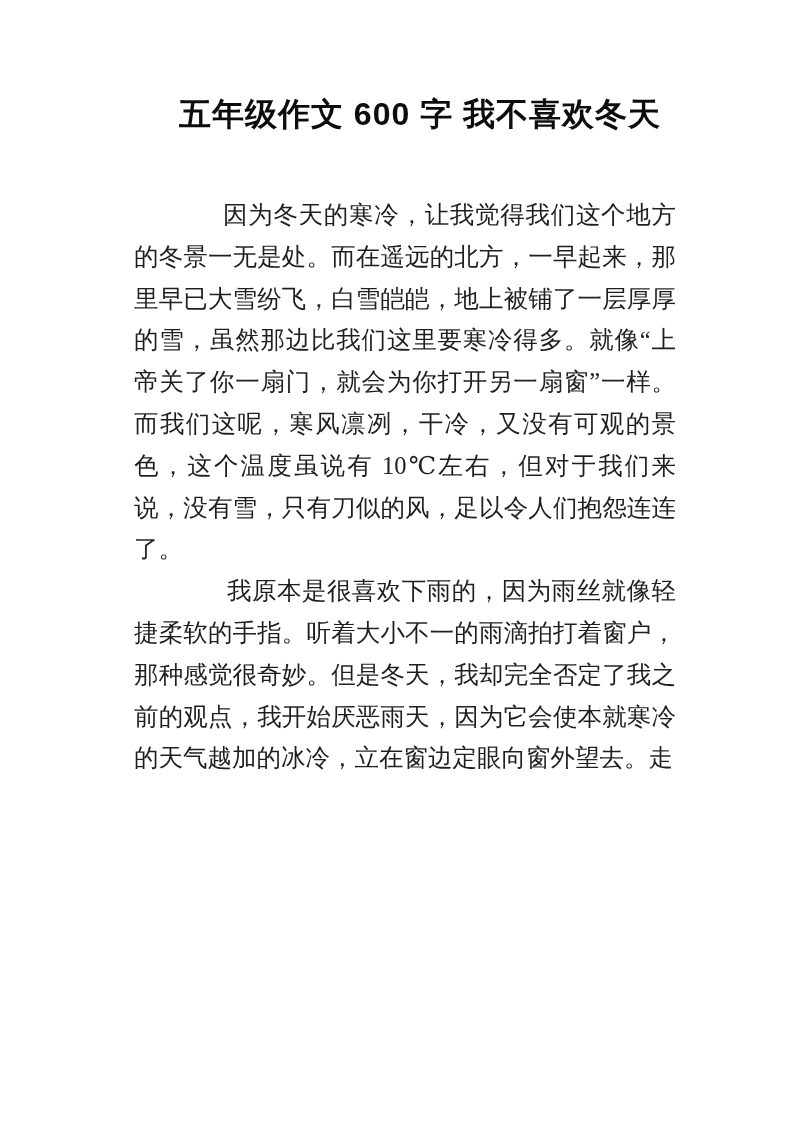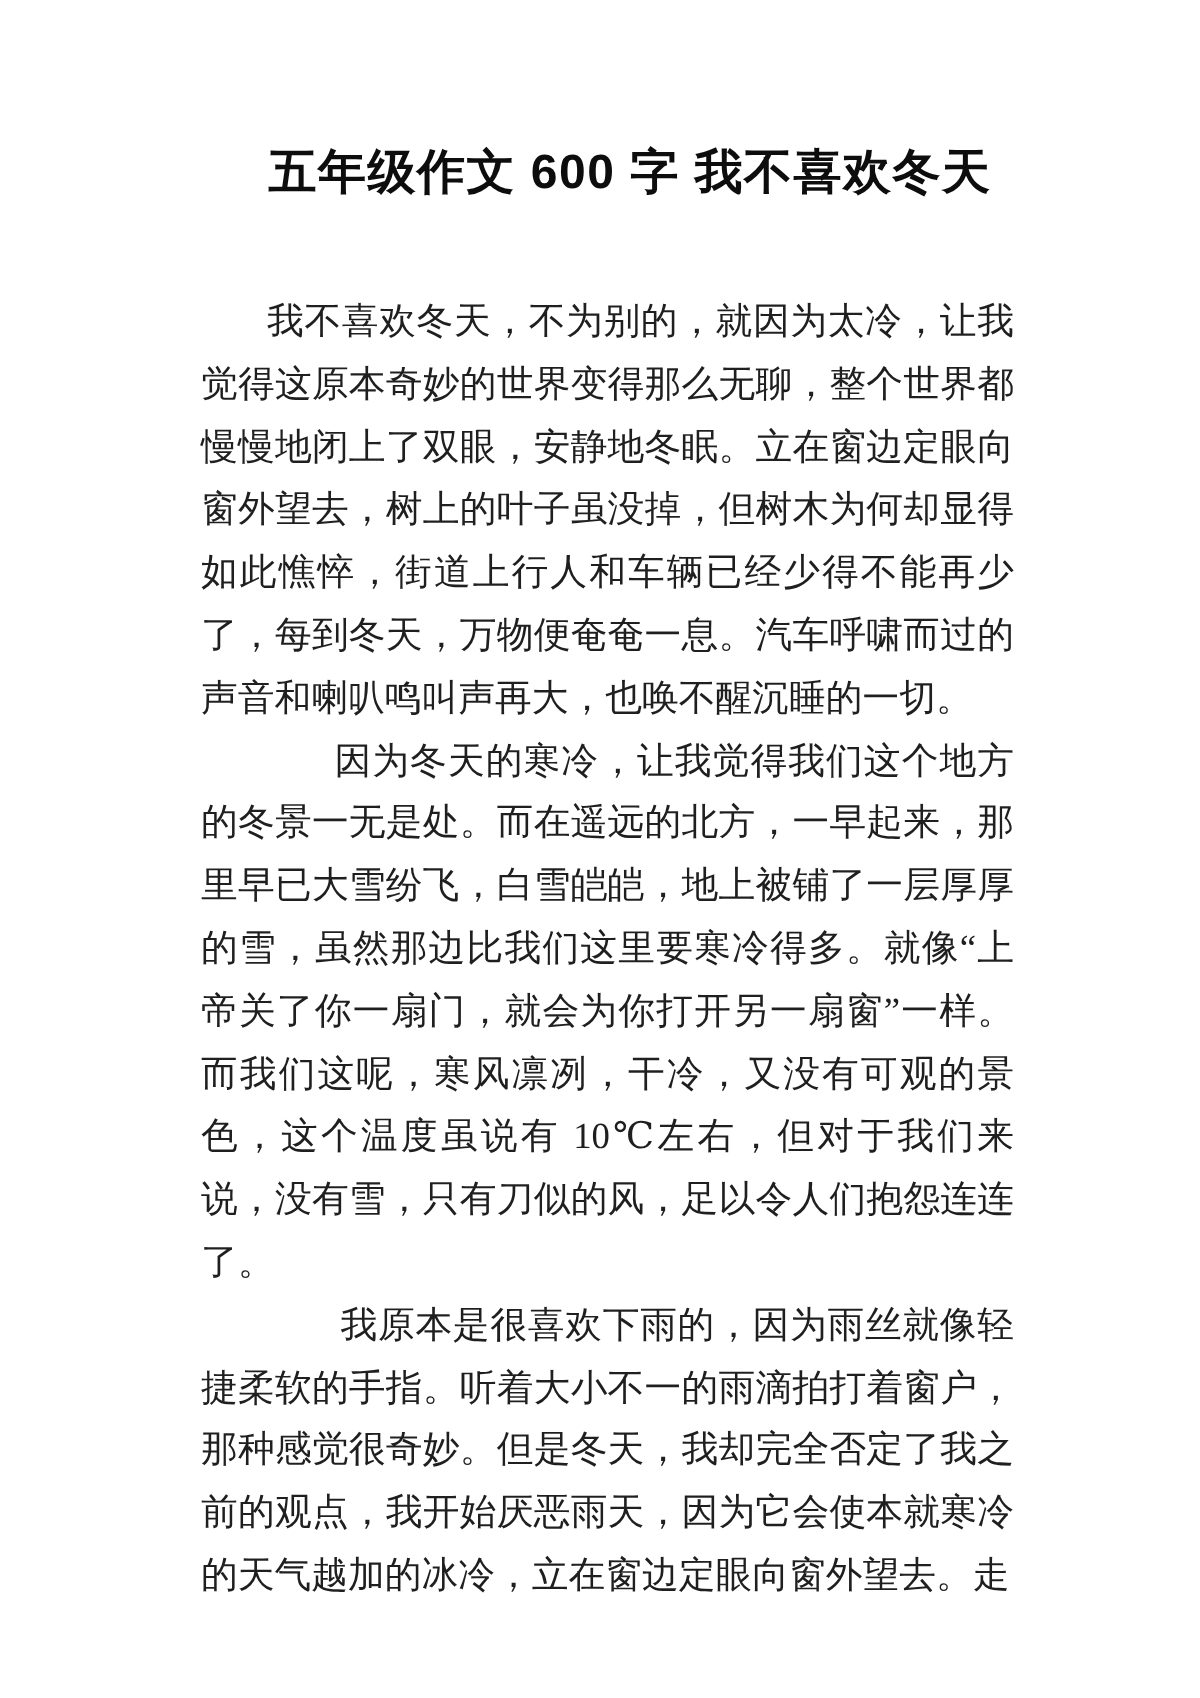--- a/index.html
+++ b/index.html
@@ -50,17 +50,16 @@
   .para.p2 { text-indent: 89px; }
   .para.p3 { text-indent: 93px; }
 </style>
 </head>
 <body>
 
 <div class="page">
   <h1 class="title">五年级作文 600 字 我不喜欢冬天</h1>
 
   <div class="content">
-    <p class="para p1">我不喜欢冬天，不为别的，就因为太冷，让我觉得这原本奇妙的世界变得那么无聊，整个世界都慢慢地闭上了双眼，安静地冬眠。立在窗边定眼向窗外望去，树上的叶子虽没掉，但树木为何却显得如此憔悴，街道上行人和车辆已经少得不能再少了，每到冬天，万物便奄奄一息。汽车呼啸而过的声音和喇叭鸣叫声再大，也唤不醒沉睡的一切。</p>
     <p class="para p2">因为冬天的寒冷，让我觉得我们这个地方的冬景一无是处。而在遥远的北方，一早起来，那里早已大雪纷飞，白雪皑皑，地上被铺了一层厚厚的雪，虽然那边比我们这里要寒冷得多。就像“上帝关了你一扇门，就会为你打开另一扇窗”一样。而我们这呢，寒风凛冽，干冷，又没有可观的景色，这个温度虽说有 10℃左右，但对于我们来说，没有雪，只有刀似的风，足以令人们抱怨连连了。</p>
     <p class="para p3">我原本是很喜欢下雨的，因为雨丝就像轻捷柔软的手指。听着大小不一的雨滴拍打着窗户，那种感觉很奇妙。但是冬天，我却完全否定了我之前的观点，我开始厌恶雨天，因为它会使本就寒冷的天气越加的冰冷，立在窗边定眼向窗外望去。走</p>
   </div>
 </div>
 
 </body></html>

